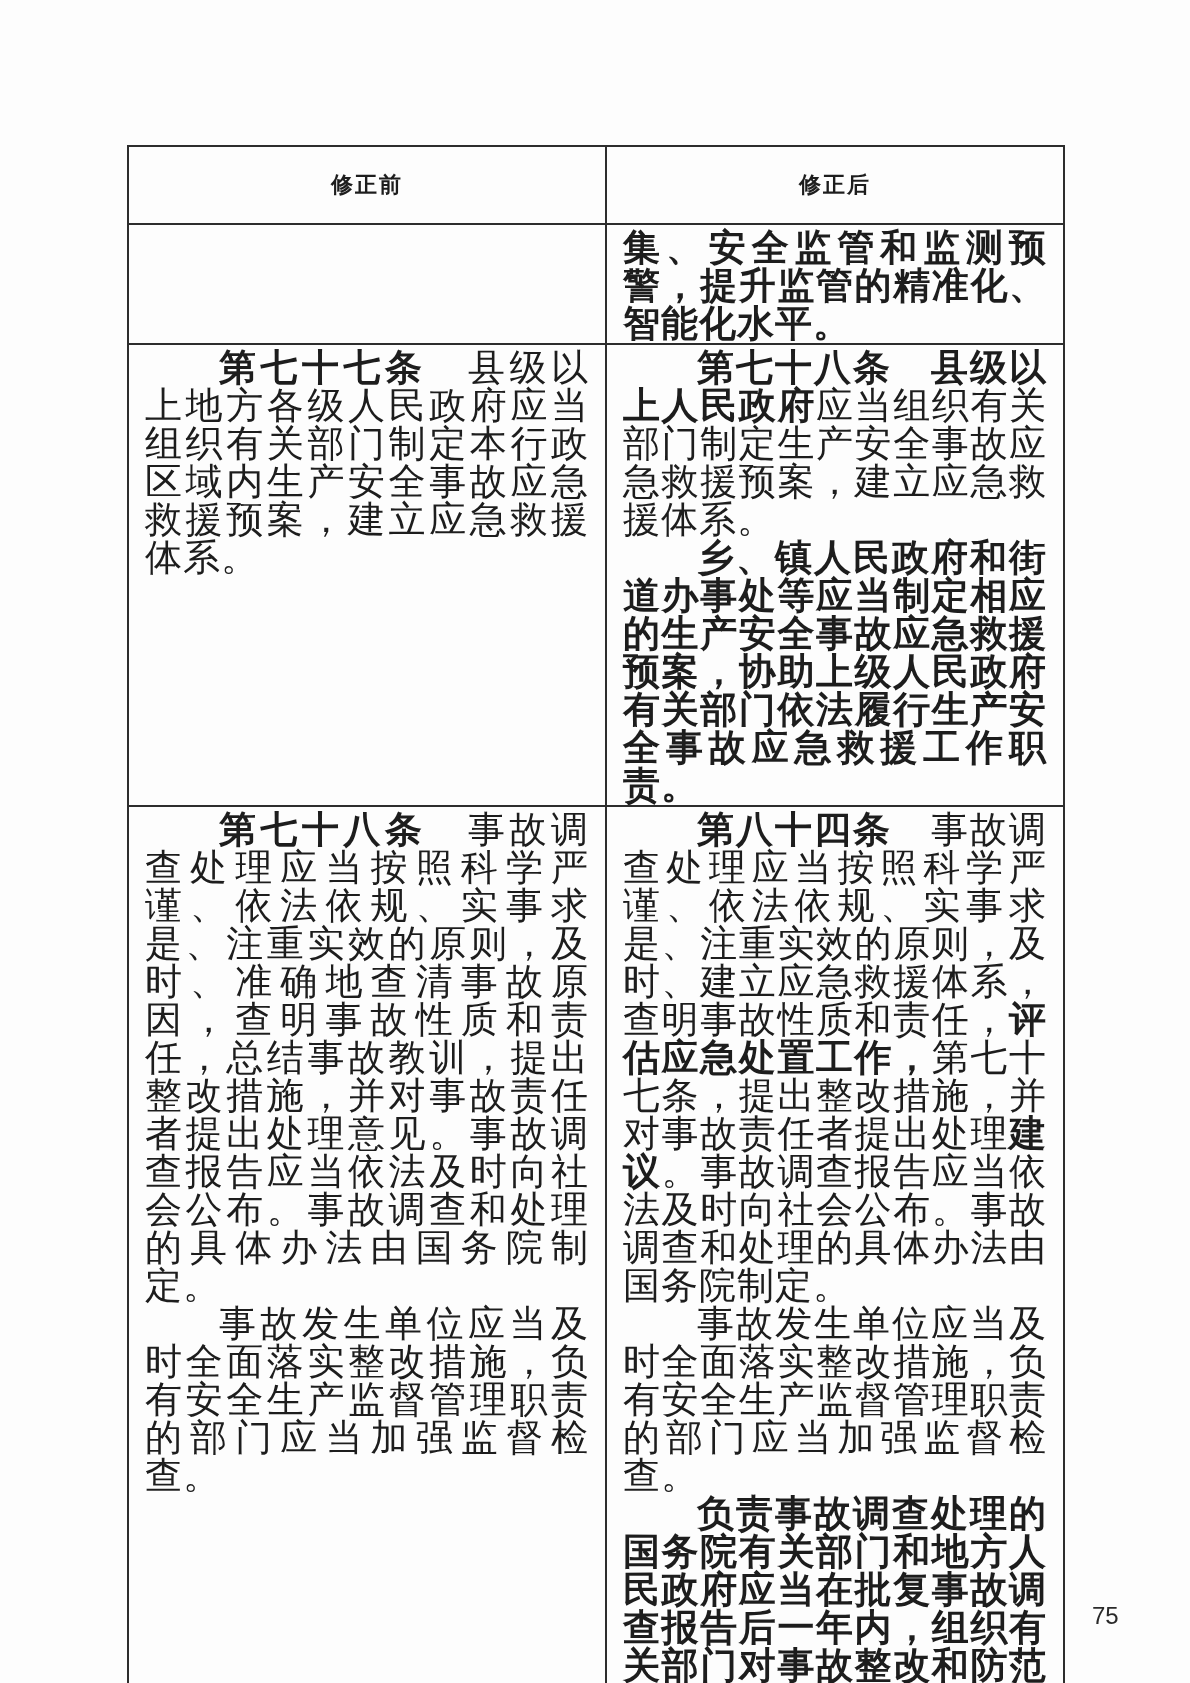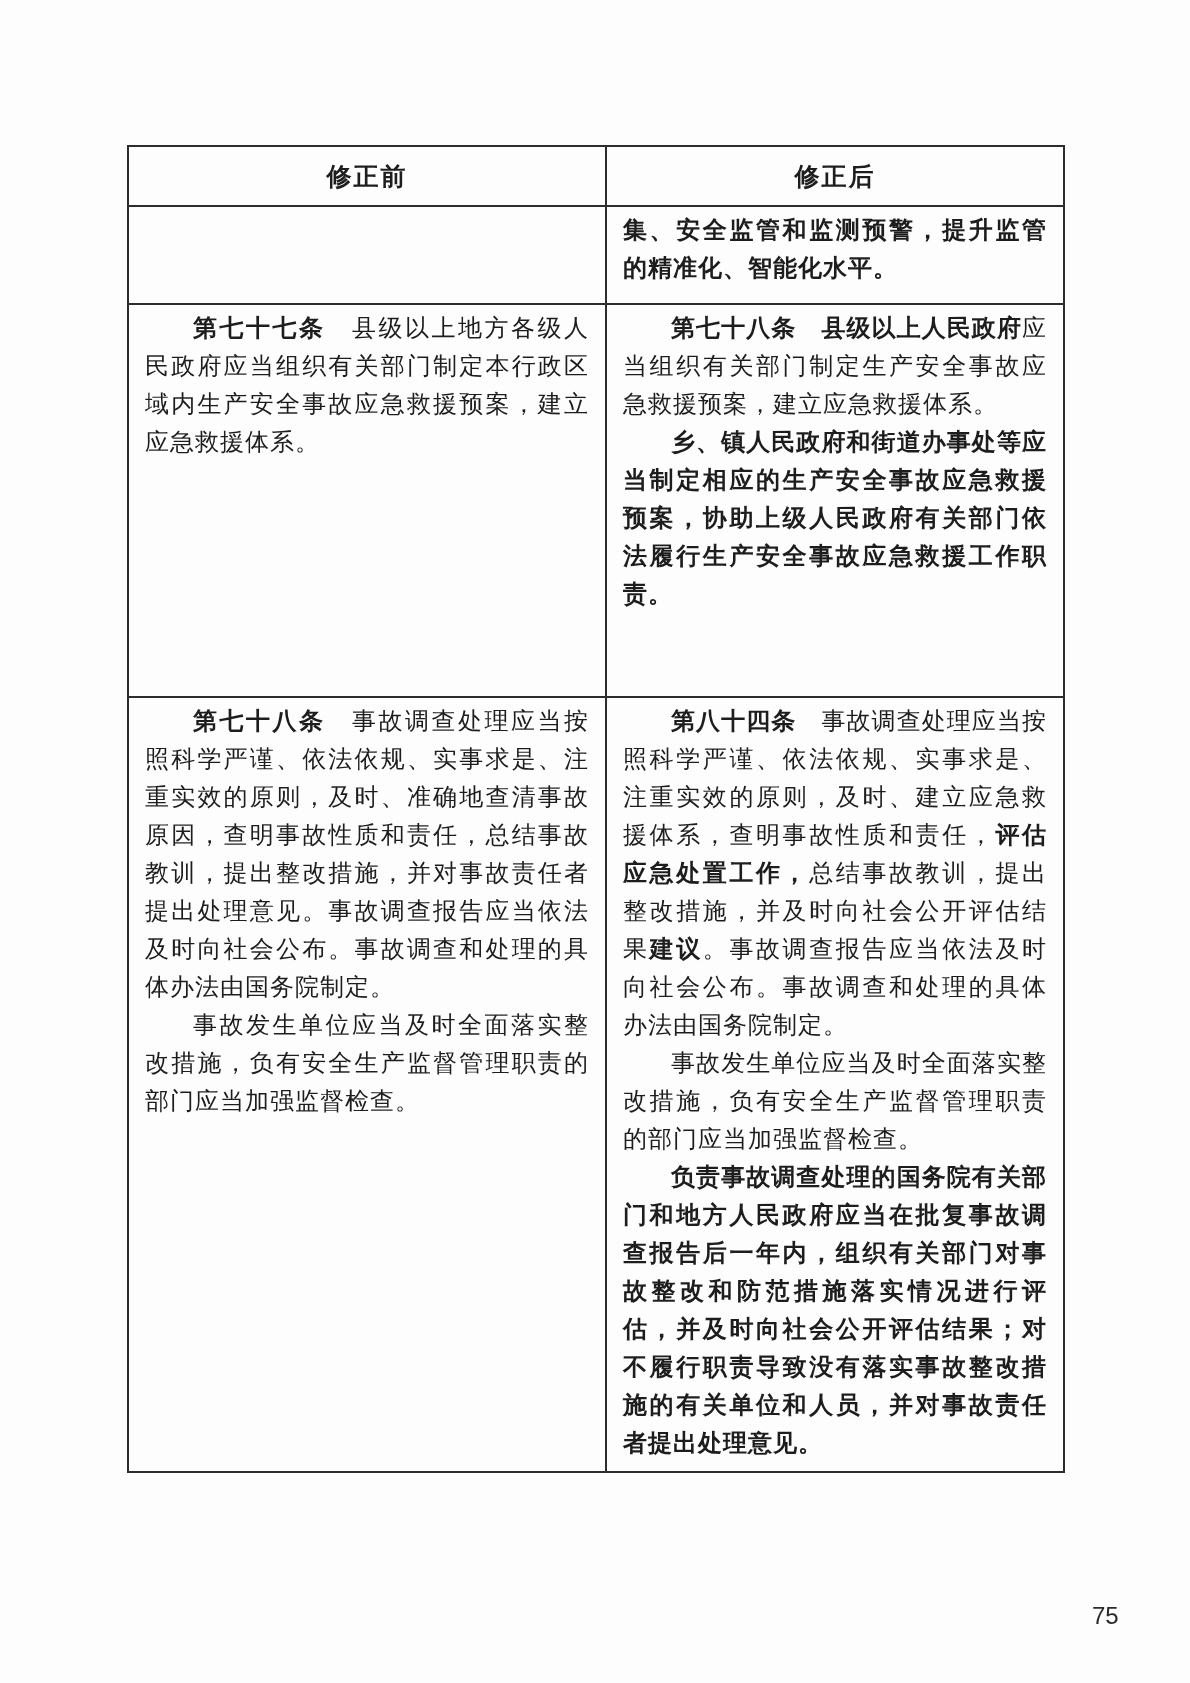--- a/index.html
+++ b/index.html
@@ -26,31 +26,31 @@
   .cmp-table col.col-before { width: 478px; }
   .cmp-table col.col-after  { width: 458px; }
   .cmp-table th, .cmp-table td {
     border: 2px solid #2d2d2d;
     vertical-align: top;
     padding: 4px 16px 0 16px;
     overflow: hidden;
   }
   .cmp-table th {
     height: 58px;
-    padding: 0;
+    padding: 9px;
     vertical-align: middle;
     text-align: center;
     font-family: "Liberation Sans", "DejaVu Sans", sans-serif;
     font-weight: 700;
-    font-size: 25px;
+    font-size: 22px;
     letter-spacing: 2px;
   }
   .cmp-table p {
     margin: 0;
-    font-size: 24px;
+    font-size: 37px;
     line-height: 38px;
     text-align: justify;
     text-justify: inter-character;
     letter-spacing: 1px;
   }
   .cmp-table p.indent { text-indent: 2em; }
   .seg { font-weight: 400; }
   .seg.bold {
     font-family: "Liberation Sans", "DejaVu Sans", sans-serif;
     font-weight: 700;
@@ -93,21 +93,21 @@
           <p class="indent"><span class="seg bold">第七十八条　县级以上人民政府</span><span class="seg">应当组织有关部门制定生产安全事故应急救援预案，建立应急救援体系。</span></p>
           <p class="indent"><span class="seg bold">乡、镇人民政府和街道办事处等应当制定相应的生产安全事故应急救援预案，协助上级人民政府有关部门依法履行生产安全事故应急救援工作职责。</span></p>
         </td>
       </tr>
       <tr style="height: 775px;">
         <td>
           <p class="indent"><span class="seg bold">第七十八条</span><span class="seg">　事故调查处理应当按照科学严谨、依法依规、实事求是、注重实效的原则，及时、准确地查清事故原因，查明事故性质和责任，总结事故教训，提出整改措施，并对事故责任者提出处理意见。事故调查报告应当依法及时向社会公布。事故调查和处理的具体办法由国务院制定。</span></p>
           <p class="indent"><span class="seg">事故发生单位应当及时全面落实整改措施，负有安全生产监督管理职责的部门应当加强监督检查。</span></p>
         </td>
         <td>
-          <p class="indent"><span class="seg bold">第八十四条</span><span class="seg">　事故调查处理应当按照科学严谨、依法依规、实事求是、注重实效的原则，及时、建立应急救援体系，查明事故性质和责任，</span><span class="seg bold">评估应急处置工作，</span><span class="seg">总结事故教训，提出整改措施，并及时向社会公开评估结果</span><span class="seg bold">建议</span><span class="seg">。事故调查报告应当依法及时向社会公布。事故调查和处理的具体办法由国务院制定。</span></p>
+          <p class="indent"><span class="seg bold">第八十四条</span><span class="seg">　事故调查处理应当按照科学严谨、依法依规、实事求是、注重实效的原则，及时、建立应急救援体系，查明事故性质和责任，</span><span class="seg bold">评估应急处置工作，</span><span class="seg">第七十七条，提出整改措施，并对事故责任者提出处理</span><span class="seg bold">建议</span><span class="seg">。事故调查报告应当依法及时向社会公布。事故调查和处理的具体办法由国务院制定。</span></p>
           <p class="indent"><span class="seg">事故发生单位应当及时全面落实整改措施，负有安全生产监督管理职责的部门应当加强监督检查。</span></p>
           <p class="indent"><span class="seg bold">负责事故调查处理的国务院有关部门和地方人民政府应当在批复事故调查报告后一年内，组织有关部门对事故整改和防范措施落实情况进行评估，并及时向社会公开评估结果；对不履行职责导致没有落实事故整改措施的有关单位和人员，并对事故责任者提出处理意见。</span></p>
         </td>
       </tr>
     </tbody>
 </table>
 
 <div class="page-number">75</div>
 
 </body></html>

